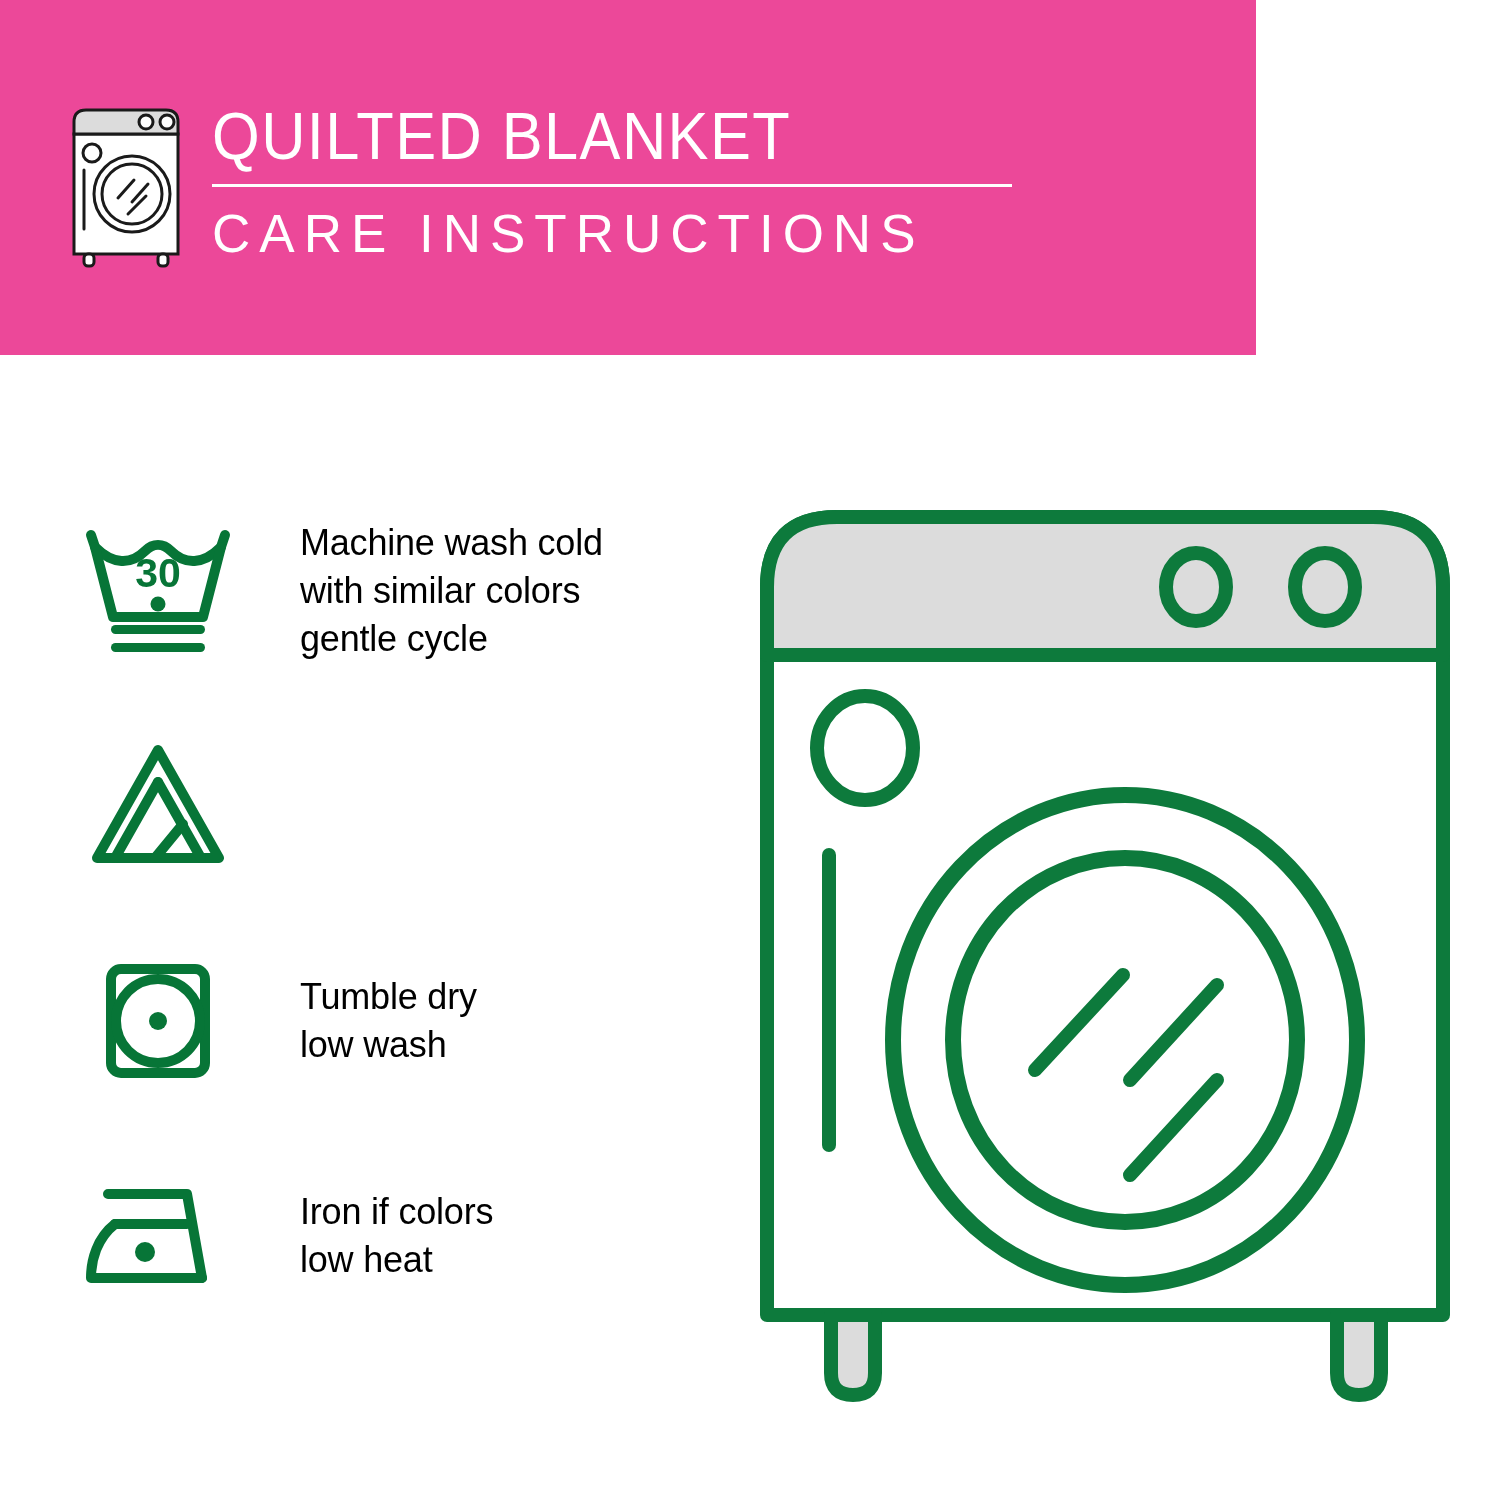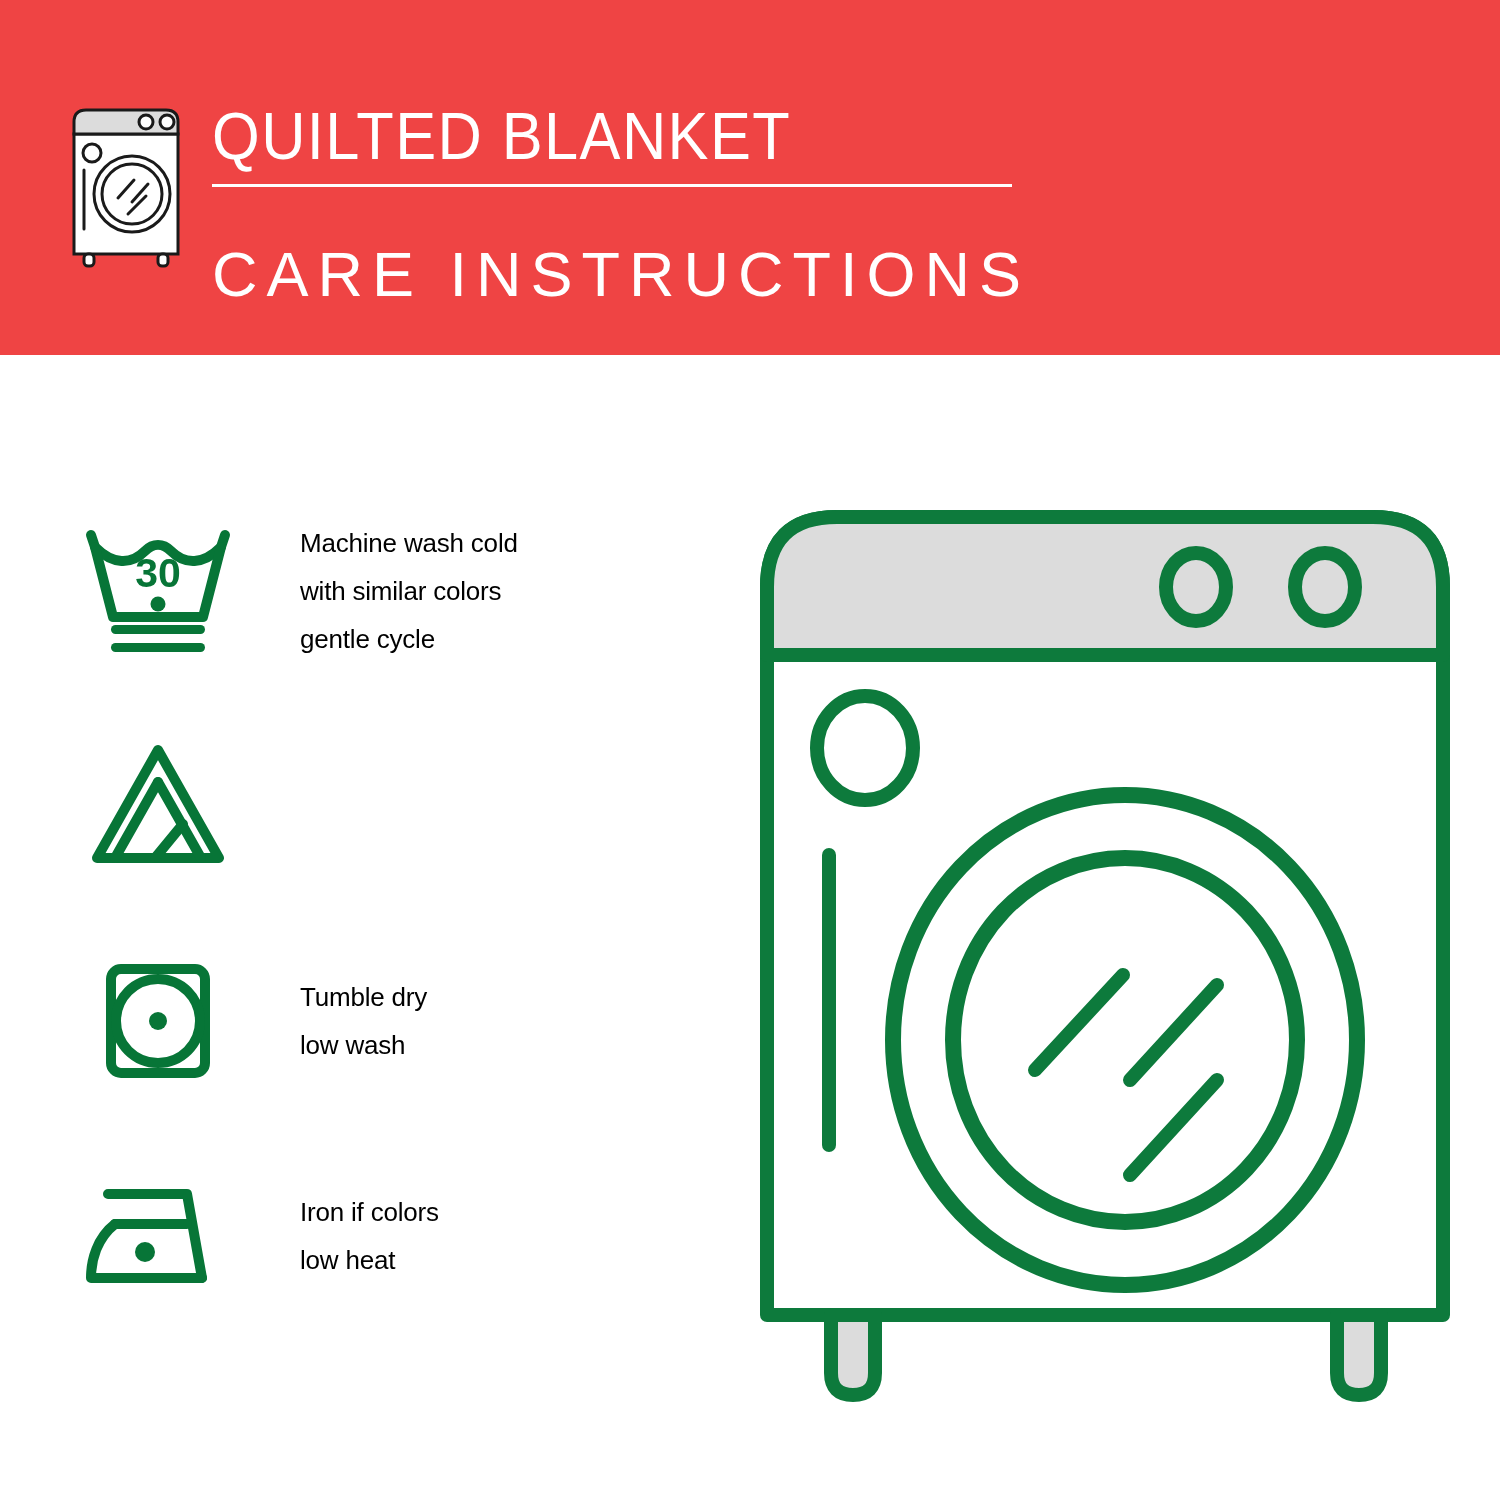--- a/index.html
+++ b/index.html
@@ -13,23 +13,23 @@
     font-family: "Liberation Sans", sans-serif;
     overflow: hidden;
     position: relative;
   }
 
   
   #header-band {
     position: absolute;
     left: 0;
     top: 0;
-    width: 1500px;
+    width: 1256px;
     height: 355px;
-    background: #ef4444;
+    background: #ec4899;
     box-sizing: border-box;
   }
 
   #header-inner {
     position: absolute;
     left: 62px;
     top: 98px;
     display: flex;
     align-items: flex-start;
   }
@@ -61,26 +61,25 @@
   #title-divider {
     width: 800px;
     height: 3px;
     background: #ffffff;
     margin-top: 10px;
     margin-bottom: 12px;
   }
 
   #title-secondary {
     color: #ffffff;
-    font-size: 63px;
+    font-size: 53px;
     line-height: 70px;
     font-weight: 400;
     letter-spacing: 9px;
     white-space: nowrap;
-    margin-top: 40px;
   }
 
   
   #instructions-list {
     position: absolute;
     left: 70px;
     top: 483px;
     width: 660px;
   }
 
@@ -98,21 +97,21 @@
     justify-content: center;
   }
 
   .instruction-symbol svg {
     display: block;
   }
 
   .instruction-text {
     margin-left: 55px;
     color: #000000;
-    font-size: 26px;
+    font-size: 36px;
     line-height: 48px;
     font-weight: 400;
     letter-spacing: -0.2px;
     white-space: pre-line;
   }
 
   
   #machine-illustration {
     position: absolute;
     left: 745px;

